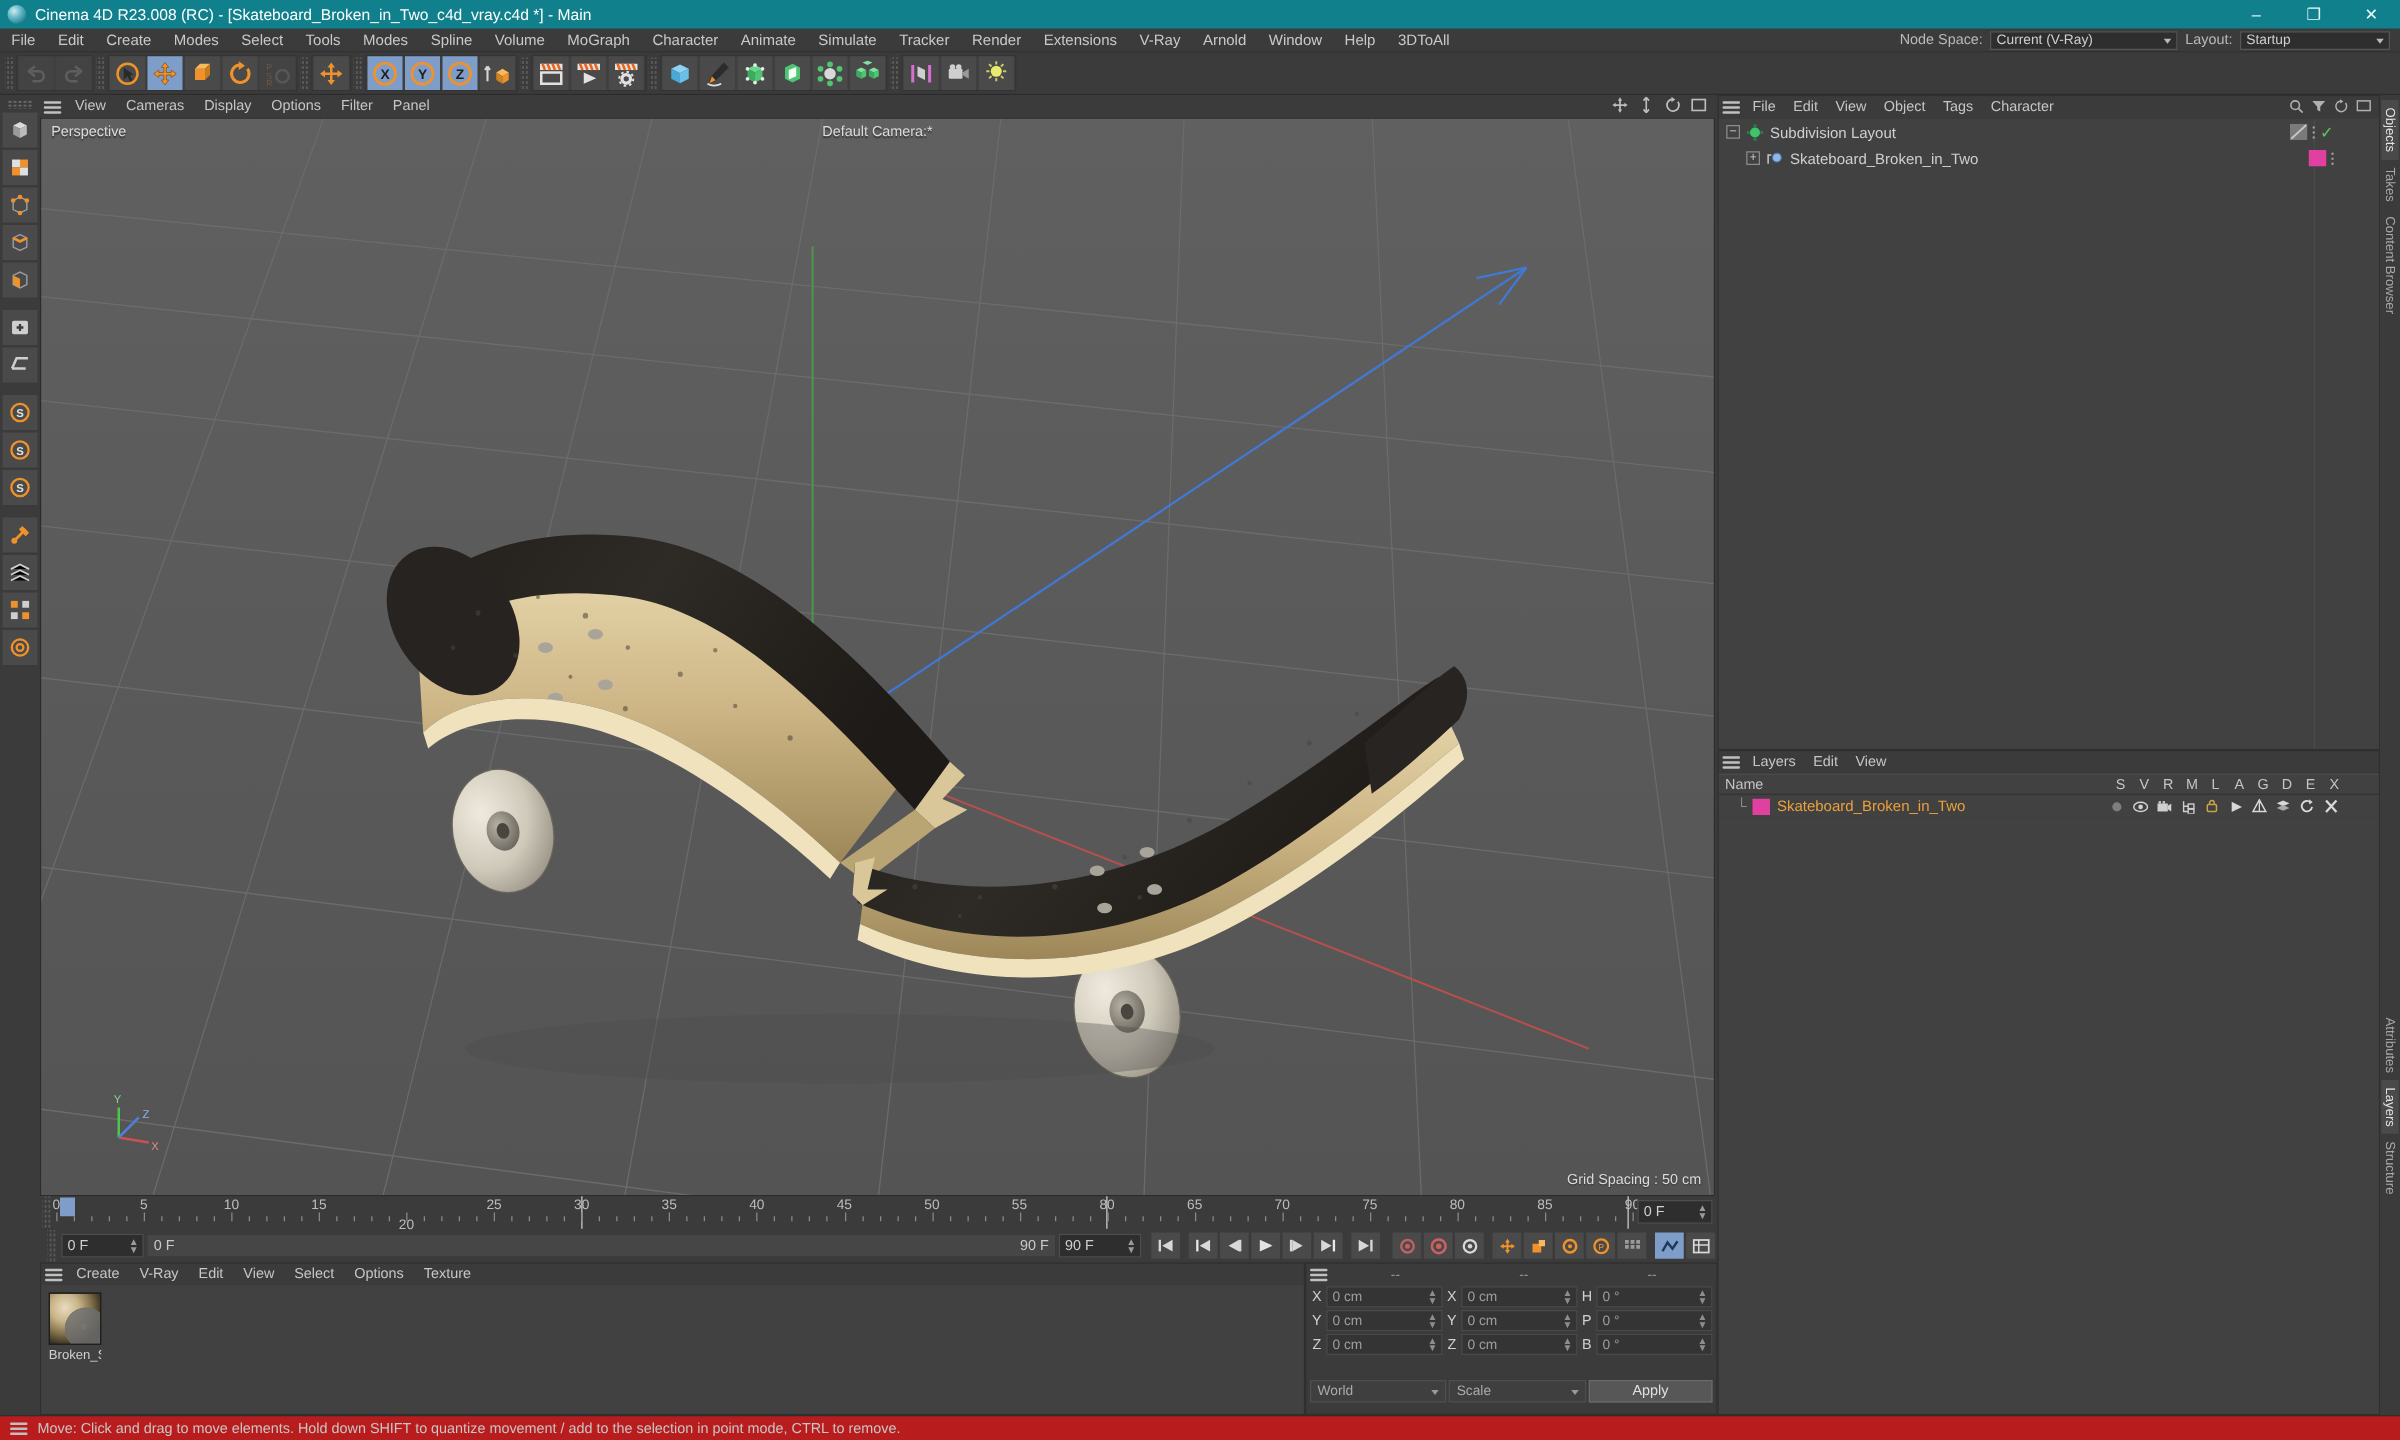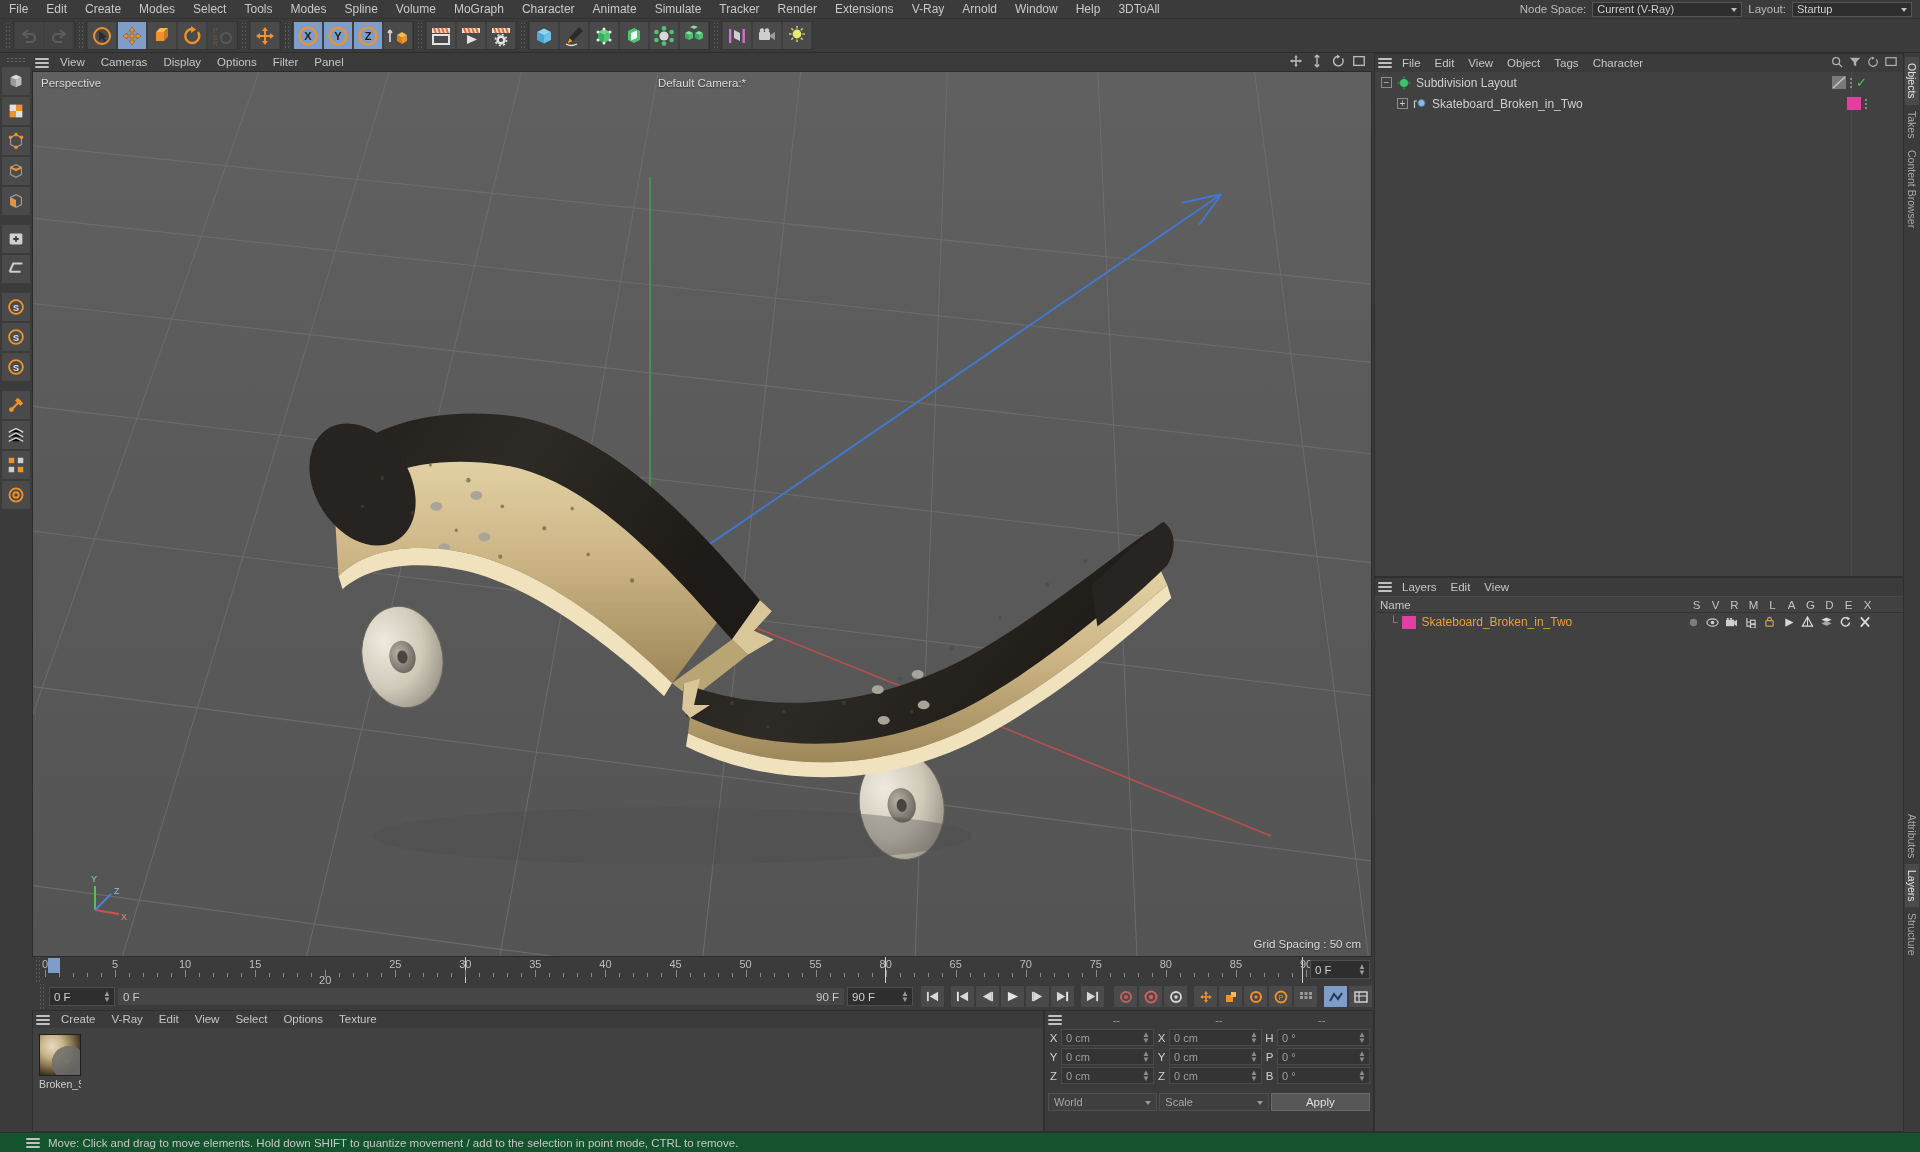--- a/index.html
+++ b/index.html
@@ -177,29 +177,38 @@
   .laybody{ flex:1 1 auto; background:#414141; }
 
   
   .edge{ flex:0 0 16px; background:#3b3b3b; display:flex; flex-direction:column;
          align-items:center; padding-top:4px; }
   .vtab{ writing-mode:vertical-rl; font-size:10.5px; color:#a8a8a8; padding:6px 1px;
          white-space:nowrap; }
   .vtab.active{ background:#4a4a4a; color:#e3e3e3; }
 
   
-  .statusbar{ flex:0 0 20px; background:#14532d; display:flex; align-items:center;
-              border-top:1px solid #2e2e2e; font-size:11.5px; color:#c6c6c6;padding-left:18px; }
+  .statusbar{ flex:0 0 20px; background:#b91c1c; display:flex; align-items:center;
+              border-top:1px solid #2e2e2e; font-size:11.5px; color:#c6c6c6; }
   .statusbar .hamb{ margin:0 5px; }
 </style>
 </head>
 <body>
 
 <div class="app">
 
+  <div class="titlebar">
+    <div class="logo"></div>
+    <div class="ttl">Cinema 4D R23.008 (RC) - [Skateboard_Broken_in_Two_c4d_vray.c4d *] - Main</div>
+    <div class="winbtns">
+      <div>–</div>
+      <div>❐</div>
+      <div class="close">✕</div>
+    </div>
+  </div>
 
   <div class="menubar">
     <div class="mi">File</div>
     <div class="mi">Edit</div>
     <div class="mi">Create</div>
     <div class="mi">Modes</div>
     <div class="mi">Select</div>
     <div class="mi">Tools</div>
     <div class="mi">Modes</div>
     <div class="mi">Spline</div>
@@ -1082,21 +1091,21 @@
               <div class="cfield">
                   <span>0 cm</span>
                   <span class="spin">▲<br>▼</span>
                 </div>
               <div class="clab">B</div>
               <div class="cfield">
                   <span>0 °</span>
                   <span class="spin">▲<br>▼</span>
                 </div>
             </div>
-            <div class="crow" style="margin-top:9px">
+            <div class="crow" style="margin-top:20px">
               <div class="csel">
                   <span>World</span>
                 </div>
               <div class="csel">
                   <span>Scale</span>
                 </div>
               <div class="capply">Apply</div>
             </div>
           </div>
         </div>

